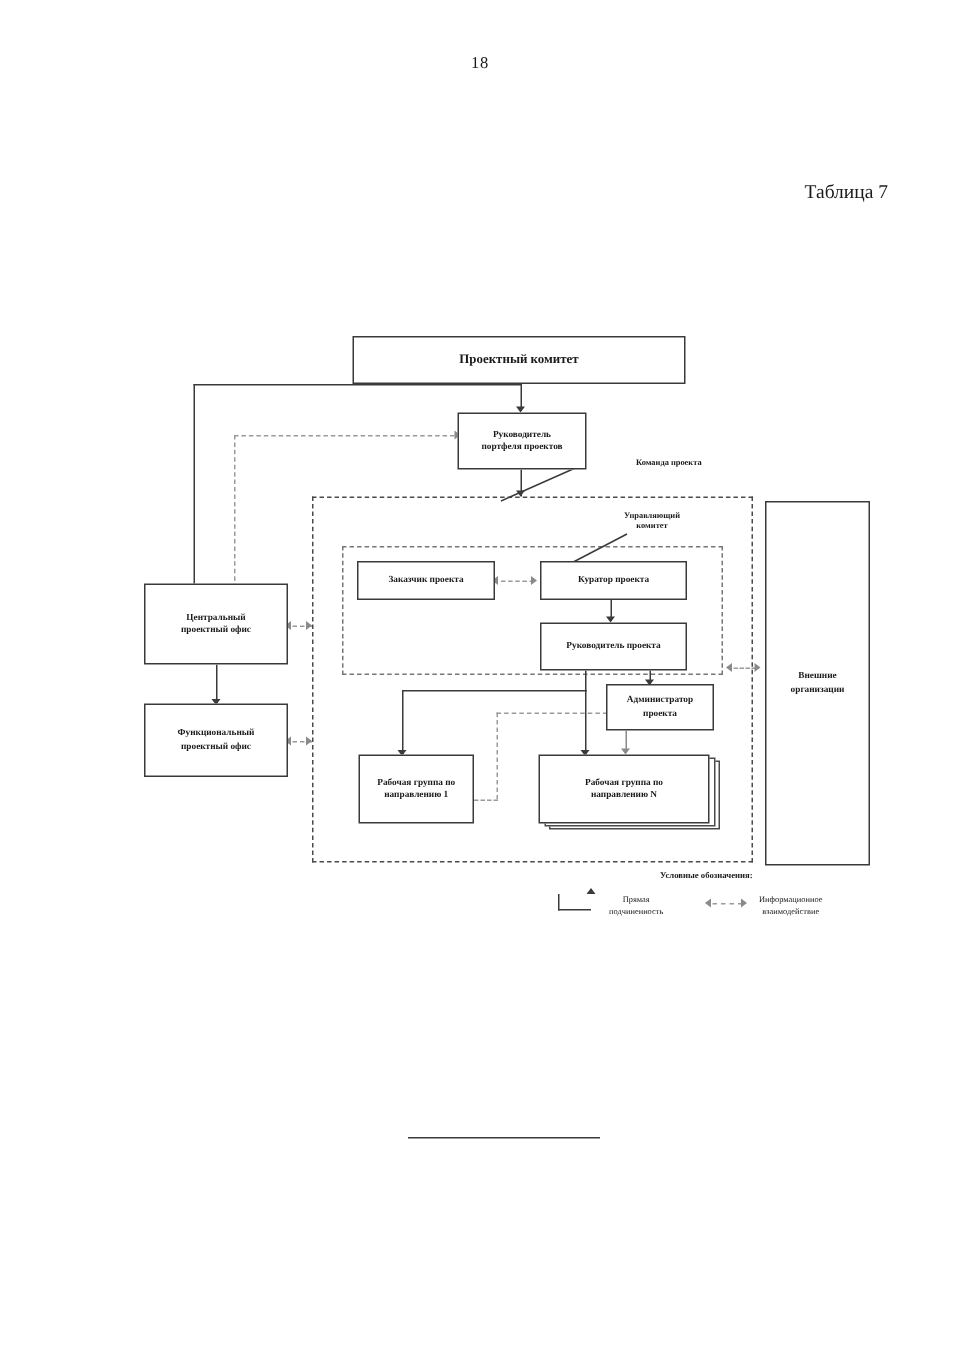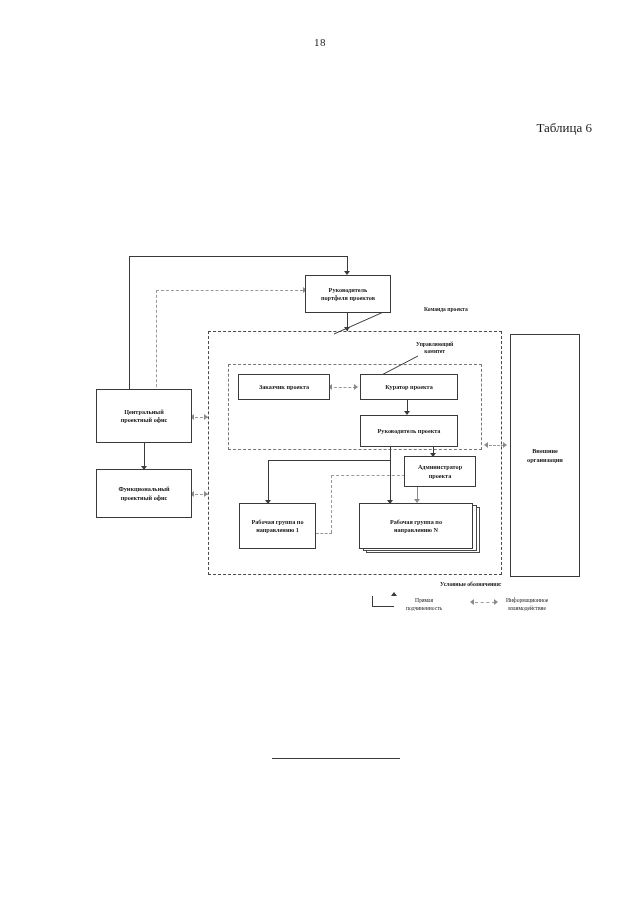--- a/index.html
+++ b/index.html
@@ -86,21 +86,21 @@
     position:absolute;left:272px;top:758px;width:128px;height:0;
     border-top:1px solid #3a3a3a;
   }
 </style>
 </head>
 <body>
 
 <div class="page">
 
   <div class="page-num">18</div>
-  <div class="table-label">Таблица 6</div>
+  <div class="table-label">Таблица 7</div>
 
 
   <div class="dashed-region" style="left:208px;top:331px;width:294px;height:244px;"></div>
   <div class="dashed-region inner" style="left:228px;top:364px;width:254px;height:86px;"></div>
 
   <svg style="position:absolute;left:330px;top:300px;width:180px;height:40px;">
     <line x1="4" y1="34" x2="58" y2="10" stroke="#3a3a3a" stroke-width="1"></line>
   </svg>
   <svg style="position:absolute;left:370px;top:352px;width:90px;height:30px;">
     <line x1="2" y1="28" x2="48" y2="4" stroke="#3a3a3a" stroke-width="1"></line>
@@ -163,20 +163,23 @@
   <div class="dln h gray" style="left:489px;top:445px;width:15px;"></div>
   <div class="arw g left" style="left:484px;top:442px;"></div>
   <div class="arw g right" style="left:503px;top:442px;"></div>
 
   <div class="dln h gray" style="left:331px;top:475px;width:74px;"></div>
   <div class="dln v gray" style="left:331px;top:475px;height:58px;"></div>
   <div class="dln h gray" style="left:316px;top:533px;width:16px;"></div>
   <div class="arw g right" style="left:405px;top:472px;"></div>
   <div class="arw g left" style="left:310px;top:530px;"></div>
 
+  <div class="box big" style="left:235px;top:224px;width:222px;height:32px;">
+    <span class="box-lbl">Проектный комитет</span>
+  </div>
 
   <div class="box" style="left:305px;top:275px;width:86px;height:38px;">
     <span>
       <span>Руководитель</span><br>
       <span>портфеля проектов</span>
     </span>
   </div>
 
   <div class="box" style="left:96px;top:389px;width:96px;height:54px;">
     <span>

